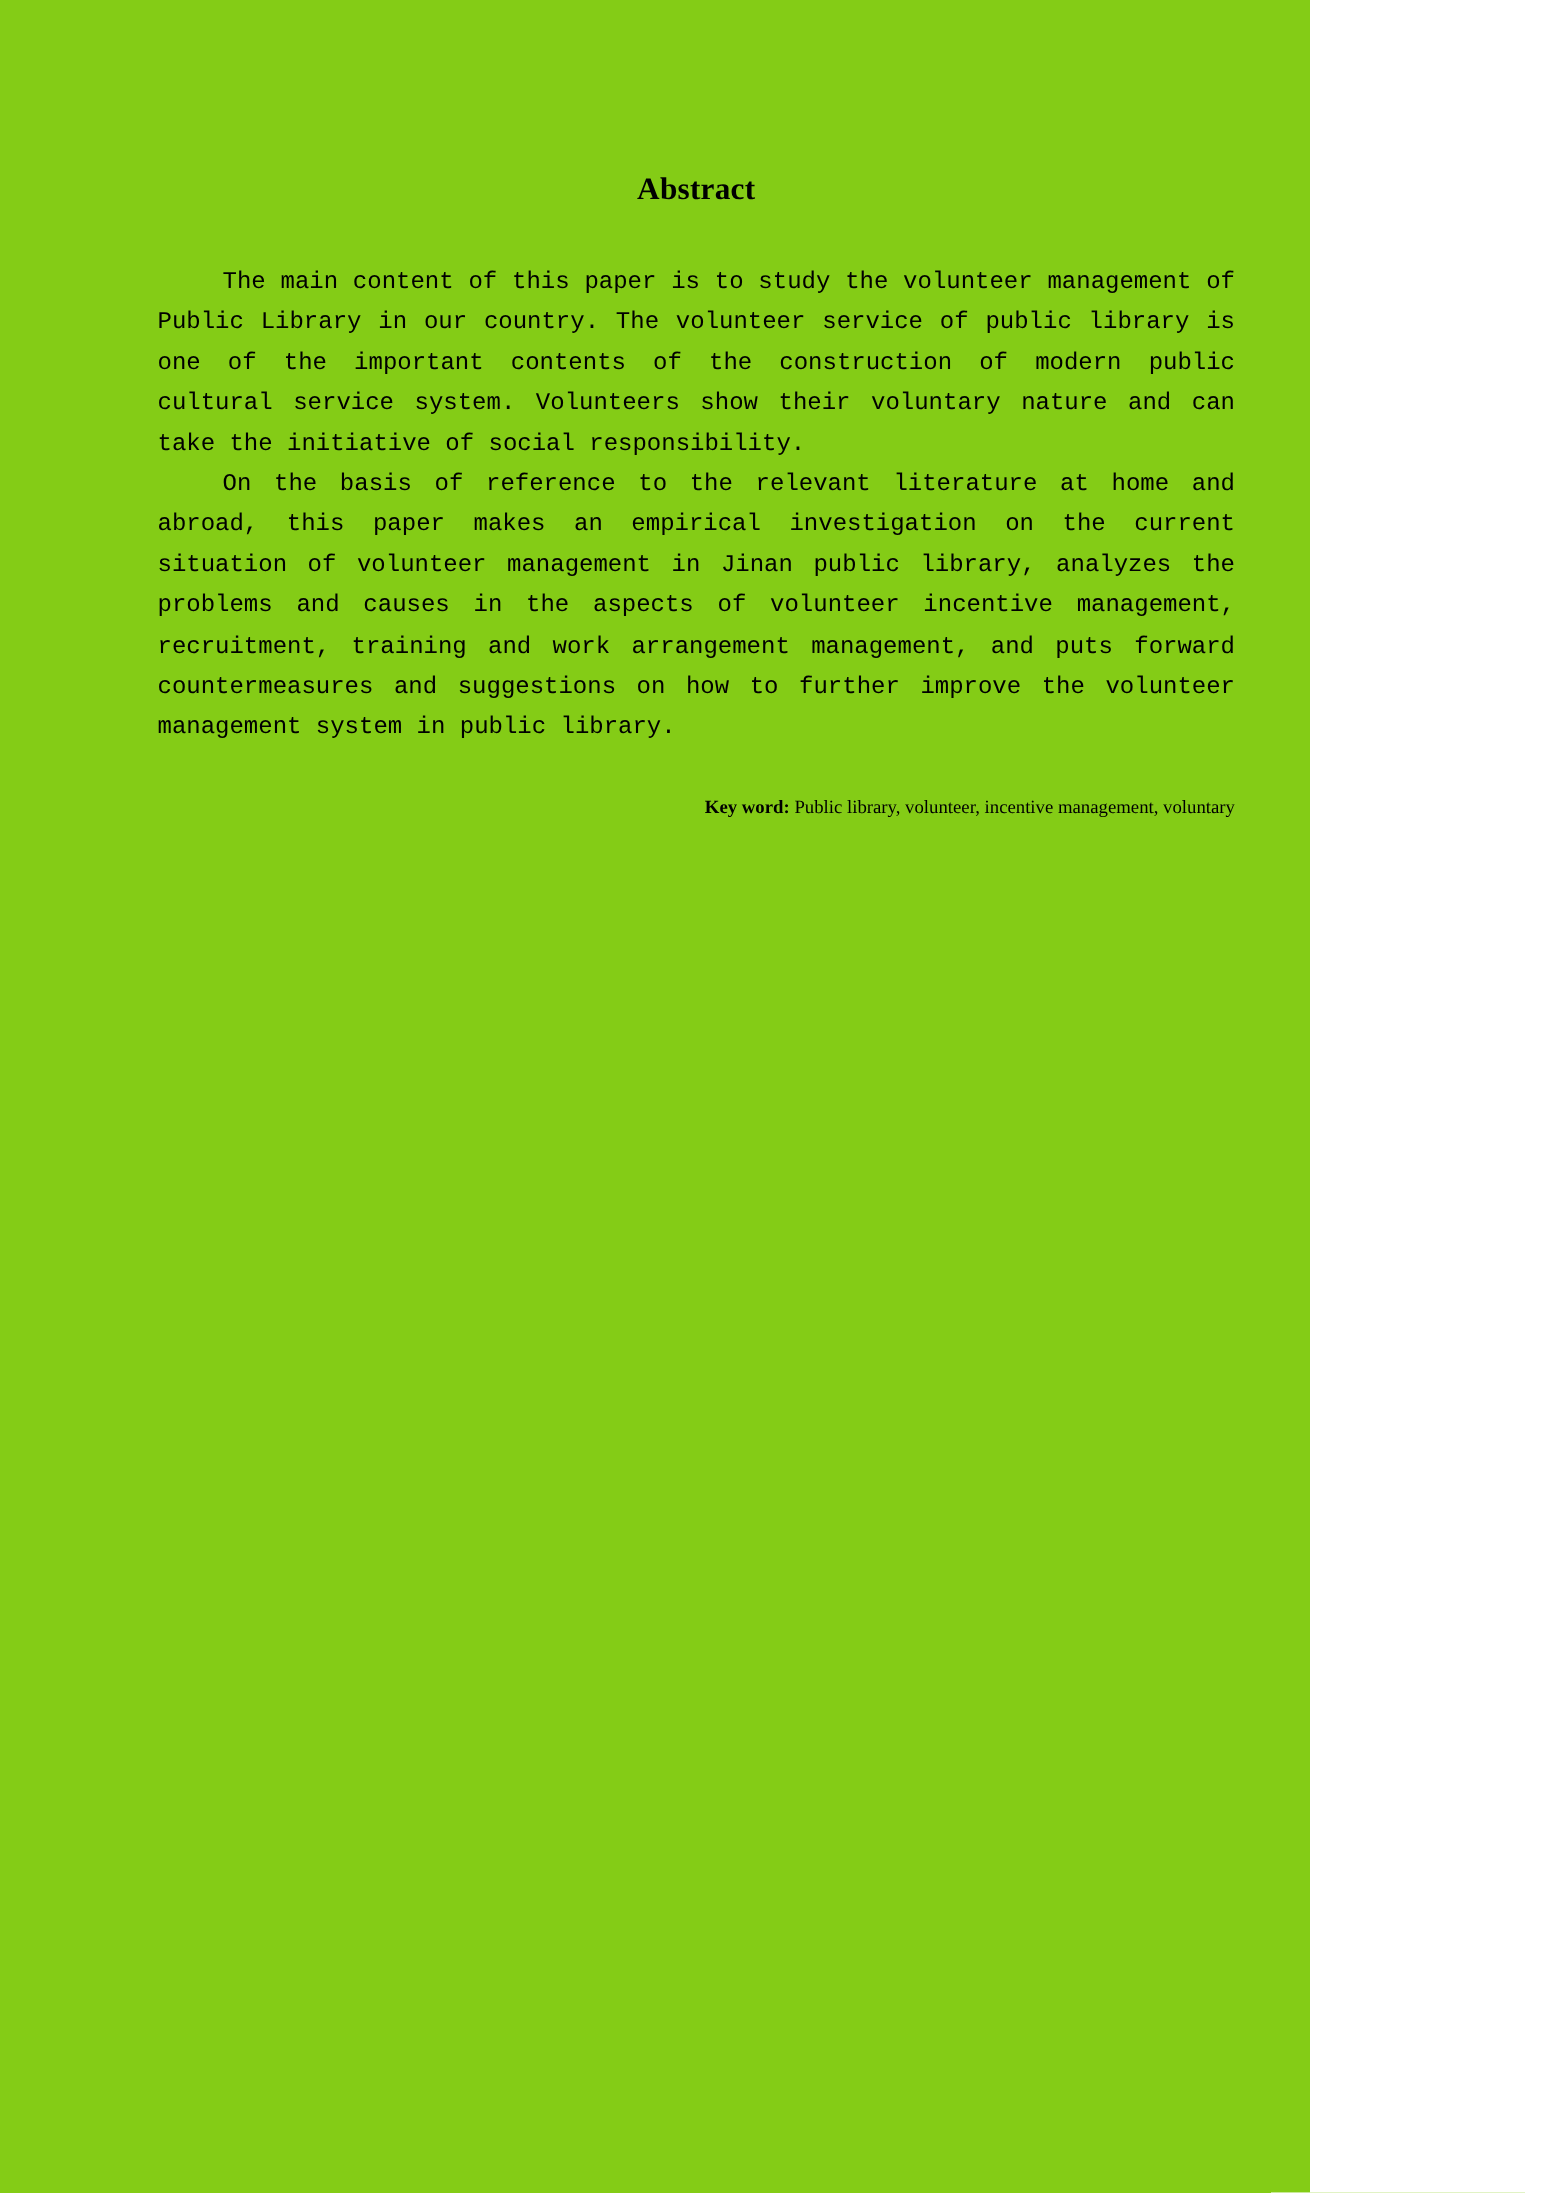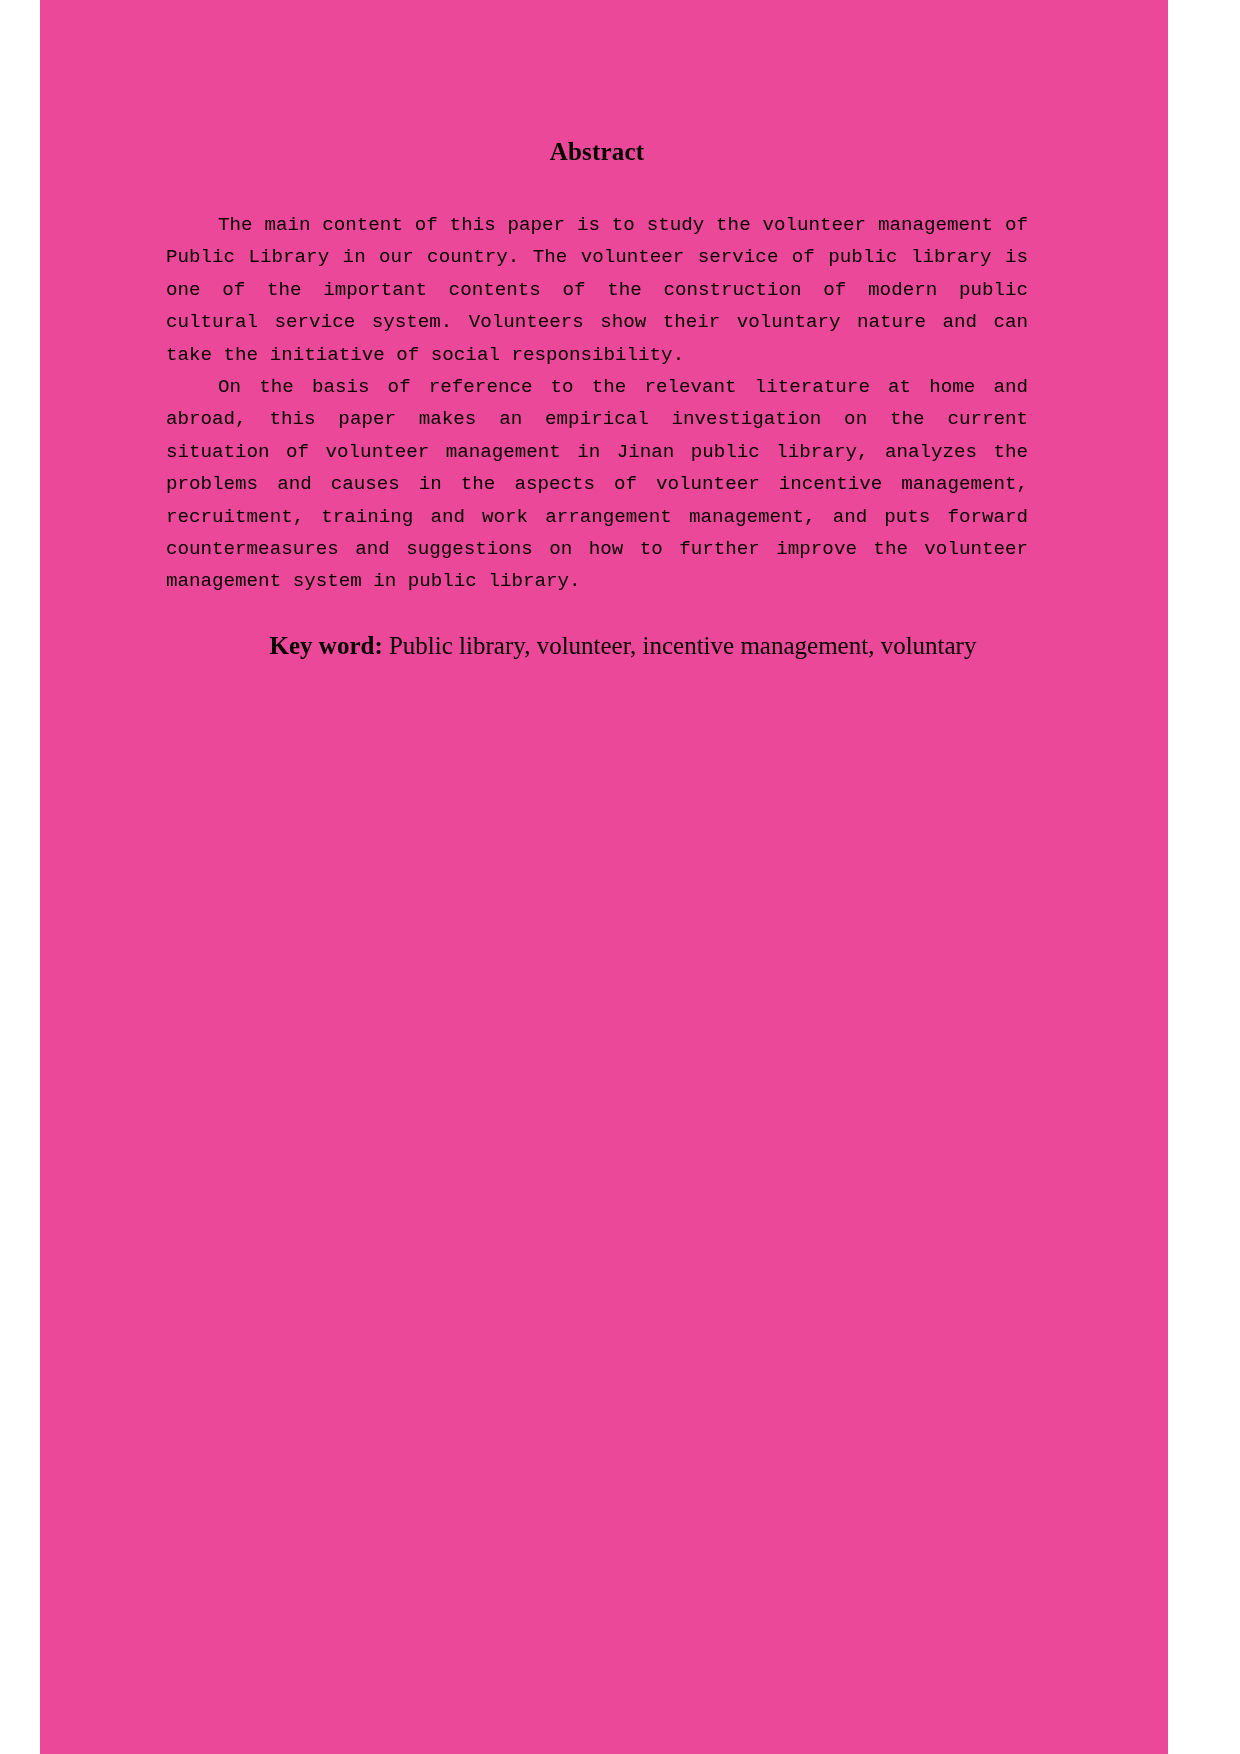--- a/index.html
+++ b/index.html
@@ -2,28 +2,27 @@
 <html><head>
 <meta charset="utf-8">
 <style>
   html, body {
     margin: 0;
     padding: 0;
     background: #ffffff;
   }
   .page {
     position: relative;
-    width: 1128px;
+    width: 1048px;
     height: 1754px;
-    background: #ec4899;
+    background: #84cc16;
     overflow: hidden;
     box-sizing: border-box;
     font-family: "Liberation Serif", "DejaVu Serif", serif;
     color: #000000;
-    margin-left: 40px;
   }
   .content {
     position: absolute;
     left: 126px;
     top: 0;
     width: 862px;
   }
   .doc-title {
     text-align: center;
     font-weight: bold;
@@ -46,24 +45,24 @@
     -webkit-hyphens: none;
     hyphens: none;
     word-spacing: 0px;
     font-family: Liberation Mono, monospace;
   }
   p.para.second {
     margin-top: 0px;
   }
   .keyword-block {
     margin-top: 32px;
-    font-size: 25px;
+    font-size: 15px;
     line-height: 32.4px;
     text-indent: 52px;
-    text-align: center;
+    text-align: right;
   }
   .kw-label {
     font-weight: bold;
   }
   .kw-value {
     font-weight: normal;
   }
 </style>
 </head>
 <body>

